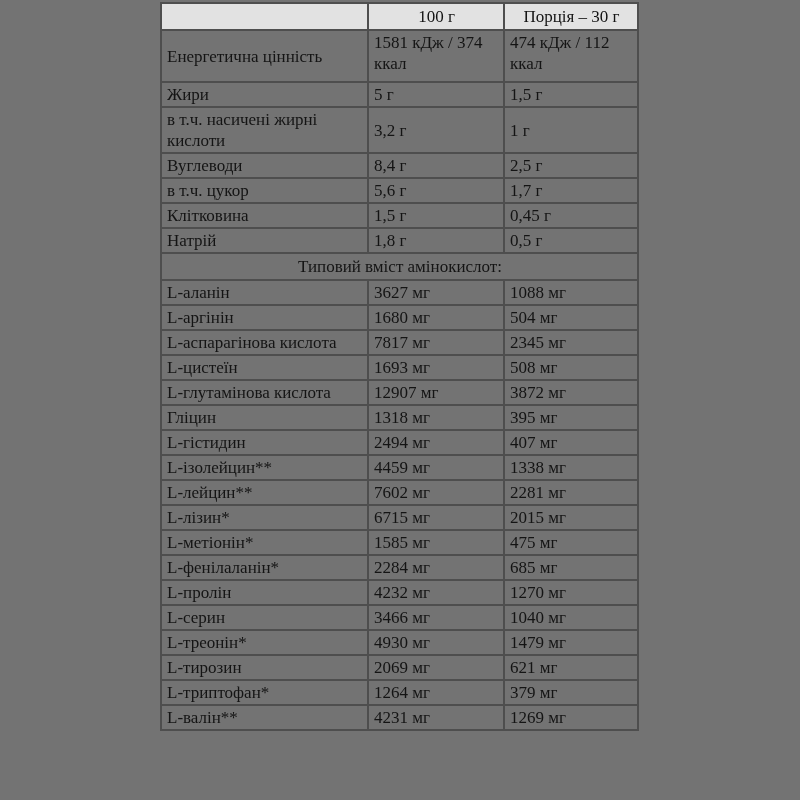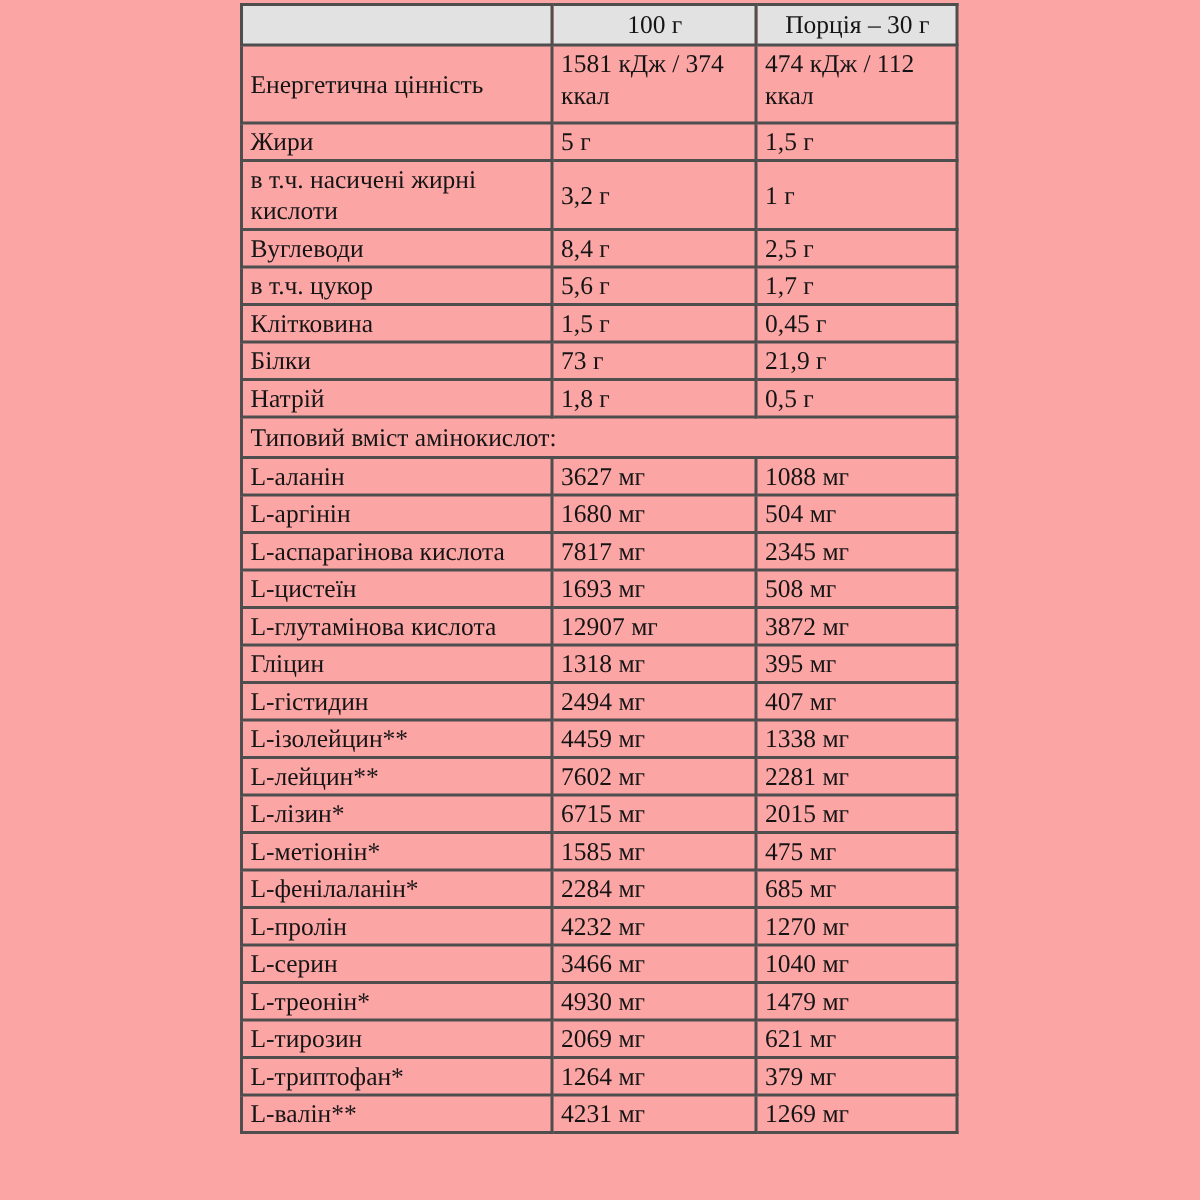--- a/index.html
+++ b/index.html
@@ -9,21 +9,21 @@
     width: 800px;
     height: 800px;
     overflow: hidden;
     font-family: "Liberation Serif", serif;
     color: #141414;
   }
   .page {
     position: relative;
     width: 800px;
     height: 800px;
-    background: #fca5a5;
+    background: #737373;
   }
   .table-wrap {
     position: absolute;
     left: 160px;
     top: 2px;
   }
   table.nutrition {
     border-collapse: collapse;
     table-layout: fixed;
     width: 477px;
@@ -45,21 +45,21 @@
   tr.hdr th {
     background: #e2e2e2;
     text-align: center;
     height: 23px;
   }
   tr.r-energy  { height: 52px; padding-left: 10px; }
   tr.r-single  { height: 21px; margin-top: 20px; }
   tr.r-satfat  { height: 42px; }
   tr.r-mid     { height: 22px; }
   tr.r-section td {
-    text-align: left;
+    text-align: center;
     height: 23px;
   }
   tr.r-amino   { height: 22px; }
   td.val { vertical-align: middle; }
   tr.r-energy td.val { vertical-align: top; }
 </style>
 </head>
 <body>
 
 <div class="page">
@@ -101,25 +101,20 @@
           <td>в т.ч. цукор</td>
           <td class="val">5,6 г</td>
           <td class="val">1,7 г</td>
         </tr>
         <tr class="r-mid">
           <td>Клітковина</td>
           <td class="val">1,5 г</td>
           <td class="val">0,45 г</td>
         </tr>
         <tr class="r-mid">
-          <td>Білки</td>
-          <td class="val">73 г</td>
-          <td class="val">21,9 г</td>
-        </tr>
-        <tr class="r-mid">
           <td>Натрій</td>
           <td class="val">1,8 г</td>
           <td class="val">0,5 г</td>
         </tr>
 
         <tr class="r-section">
           <td colspan="3">Типовий вміст амінокислот:</td>
         </tr>
 
         <tr class="r-amino">

